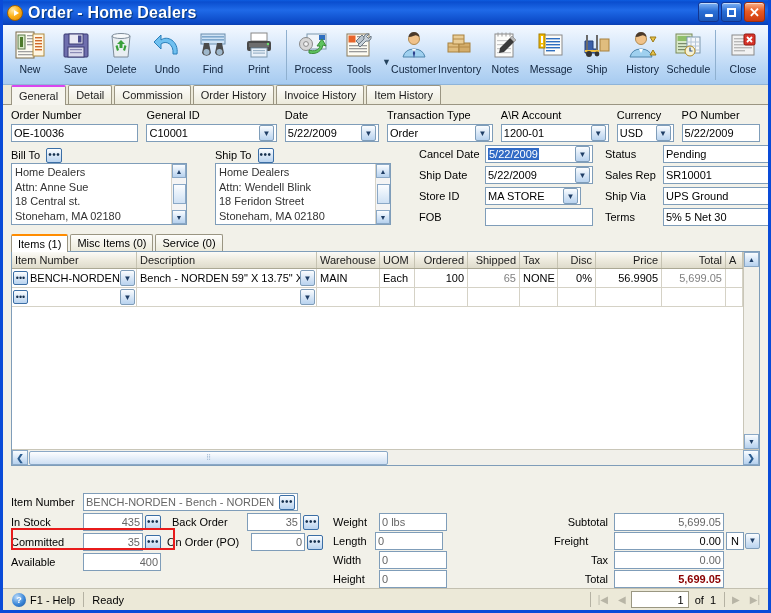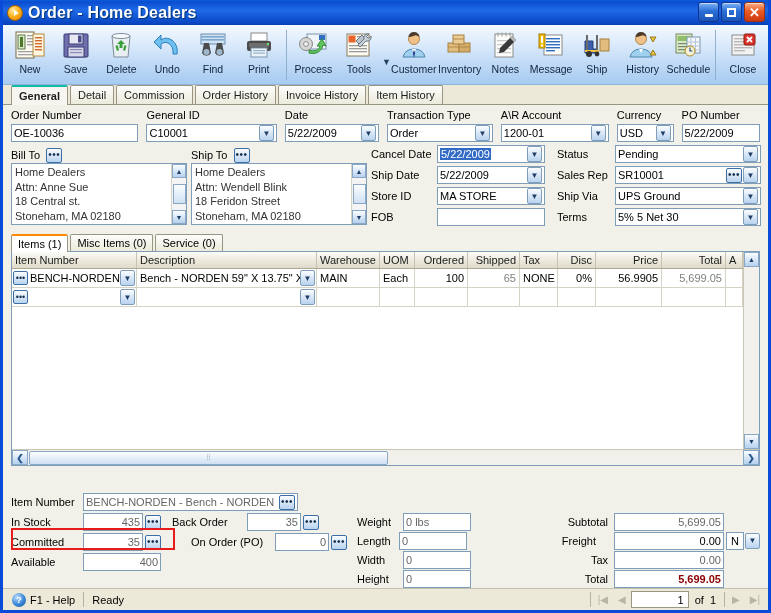--- a/index.html
+++ b/index.html
@@ -77,21 +77,21 @@
   
   .tabstrip { flex:0 0 20px; display:flex; align-items:flex-end; padding-left:8px;
     background:#ece9d8; border-bottom:1px solid #9a9582; height:21px; }
   .tab {
     height:19px; padding:0 7px; margin-right:2px; font-size:11px; color:#1d1d1d;
     background:linear-gradient(180deg,#fdfdfb,#eceadb);
     border:1px solid #9a9582; border-bottom:none;
     border-radius:2px 2px 0 0; display:flex; align-items:center;
   }
   .tab.active {
-    background:#f6f5ef; border-top:2px solid #14b8a6; height:20px; font-weight:bold;
+    background:#f6f5ef; border-top:2px solid #d946ef; height:20px; font-weight:normal;
     position:relative; z-index:2; margin-bottom:-1px;
   }
   
   .form { flex:1 1 auto; background:#f2f1e9; padding:4px 8px 0 8px; position:relative; overflow:hidden; }
   .row { display:flex; }
   .fld { display:flex; flex-direction:column; margin-right:8px; }
   .fld label { font-size:11px; color:#000; margin-bottom:1px; height:14px; }
   .inp {
     height:18px; border:1px solid #7f9db9; background:#fff;
     display:flex; align-items:center; padding:0 2px; font-size:11px; color:#000;
@@ -105,21 +105,21 @@
     display:flex;align-items:center;justify-content:center; color:#1f3e66; font-size:8px;
   }
   .ellip {
     width:16px;height:15px;flex:0 0 16px;margin-left:2px;
     background:linear-gradient(180deg,#fbfdff 0%,#dce9f7 45%,#b9d3ef 100%);
     border:1px solid #3b6ea5; border-radius:2px;
     display:flex;align-items:center;justify-content:center;
     font-size:10px; color:#16314f; line-height:6px; letter-spacing:.5px;
   }
   
-  .addr-wrap { margin-right:4px; }
+  .addr-wrap { margin-right:28px; }
   .addr-head { display:flex; align-items:center; height:16px; }
   .addr-head span.t { font-size:11px; margin-right:4px; }
   .addr {
     width:176px; height:62px; border:1px solid #7f9db9; background:#fff;
     display:flex; position:relative; overflow:hidden;
   }
   .addr .lines { flex:1 1 auto; padding:1px 3px; font-size:11px; color:#333; line-height:14.5px; }
   .addr .sb {
     width:15px; flex:0 0 15px; background:#f4f4f4; border-left:1px solid #d6d3c8;
     display:flex; flex-direction:column; justify-content:space-between; align-items:center;
@@ -633,21 +633,21 @@
           </div>
           <div class="mini">
             <span class="lb">Ship Date</span>
             <div class="inp" style="width:108px">
               <span class="val">5/22/2009</span>
               <span class="caret">▼</span>
             </div>
           </div>
           <div class="mini">
             <span class="lb">Store ID</span>
-            <div class="inp" style="width:108px">
+            <div class="inp" style="width:96px">
               <span class="val">MA STORE</span>
               <span class="caret">▼</span>
             </div>
           </div>
           <div class="mini">
             <span class="lb">FOB</span>
             <div class="inp" style="width:108px">
               <span class="val"></span>
             </div>
           </div>
@@ -790,21 +790,21 @@
             <span>35</span>
           </div>
           <span class="ellip">•••</span>
         </div>
         <div class="brow">
           <span class="bl" style="width:72px">Committed</span>
           <div class="binp" style="width:60px;justify-content:flex-end">
             <span>35</span>
           </div>
           <span class="ellip">•••</span>
-          <span class="bl" style="width:84px;margin-left:30px">On Order (PO)</span>
+          <span class="bl" style="width:84px;margin-left:6px">On Order (PO)</span>
           <div class="binp" style="width:54px;justify-content:flex-end">
             <span>0</span>
           </div>
           <span class="ellip">•••</span>
         </div>
         <div class="brow">
           <span class="bl" style="width:72px">Available</span>
           <div class="binp" style="width:78px;justify-content:flex-end">
             <span>400</span>
           </div>
@@ -839,21 +839,21 @@
       </div>
 
       <div class="bcol" style="margin-left:auto;margin-top:20px">
         <div class="brow" style="height:19px">
           <span class="bl" style="width:60px;text-align:right;padding-right:6px">Subtotal</span>
           <div class="binp" style="width:110px;justify-content:flex-end">
             <span>5,699.05</span>
           </div>
         </div>
         <div class="brow" style="height:19px">
-          <span class="bl" style="width:60px;text-align:right;padding-right:18px">Freight</span>
+          <span class="bl" style="width:60px;text-align:left;padding-right:18px">Freight</span>
           <div class="binp" style="width:110px;justify-content:flex-end;color:#000">
             <span>0.00</span>
           </div>
           <div class="binp" style="width:18px;justify-content:center;color:#000;margin-left:2px">
             <span>N</span>
           </div>
           <span class="caret" style="margin-left:1px">▼</span>
         </div>
         <div class="brow" style="height:19px">
           <span class="bl" style="width:60px;text-align:right;padding-right:6px">Tax</span>

